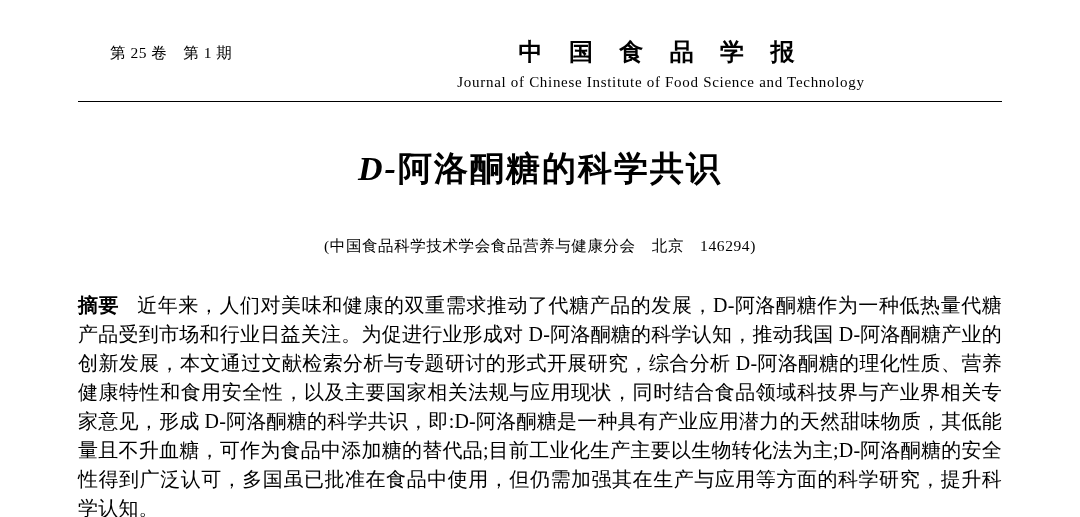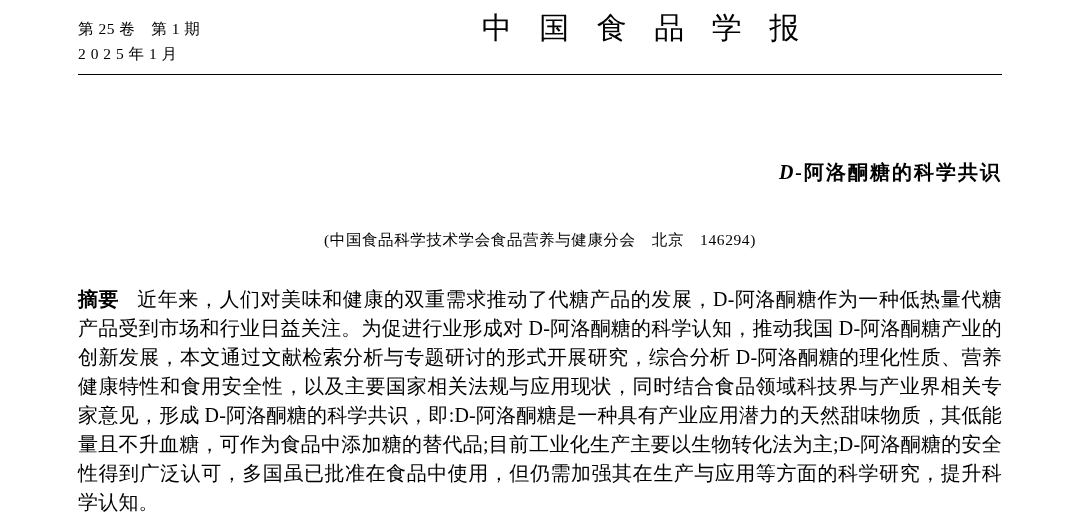--- a/index.html
+++ b/index.html
@@ -20,21 +20,22 @@
     height: 517px;
     box-sizing: border-box;
     padding: 0 78px;
   }
 
   
   .masthead {
     display: flex;
     align-items: flex-start;
     justify-content: space-between;
-    padding-top: 16px;
+    padding-top: 40px;
+    margin-left: 32px;
   }
   .mast-left, .mast-right {
     font-size: 15.5px;
     line-height: 25px;
     white-space: nowrap;
     letter-spacing: 0.5px;
   }
   .mast-left {
     width: 210px;
   }
@@ -43,45 +44,45 @@
     text-align: right;
     font-family: "Liberation Serif", "DejaVu Serif", serif;
     letter-spacing: 1.2px;
   }
   .mast-center {
     flex: 1;
     text-align: center;
     margin-top: -4px;
   }
   .journal-cn {
-    font-size: 30px;
+    font-size: 24px;
     letter-spacing: 9px;
-    font-weight: 400;
+    font-weight: 700;
     line-height: 32px;
     font-family: "DejaVu Serif", "Liberation Serif", serif;
   }
   .journal-en {
     font-size: 15px;
     letter-spacing: 0.7px;
     line-height: 22px;
     margin-top: 3px;
   }
   .rule {
     margin-top: 8px;
     border-top: 1.6px solid #000;
     height: 0;
   }
 
   
   .title {
-    text-align: right;
-    font-size: 20px;
+    text-align: center;
+    font-size: 34px;
     font-weight: 700;
     letter-spacing: 2px;
-    margin-top: 84px;
+    margin-top: 44px;
     font-family: "DejaVu Serif", "Liberation Serif", serif;
   }
   .title .italic-d {
     font-style: italic;
     font-family: "Liberation Serif", "DejaVu Serif", serif;
     font-weight: 700;
   }
   .affiliation {
     text-align: center;
     font-size: 15.5px;
@@ -104,24 +105,24 @@
   }
 </style>
 </head>
 <body>
 
 <div class="page">
 
   <div class="masthead">
     <div class="mast-left">
       <div>第 25 卷　第 1 期</div>
-      <div>2 0 2 5 年 1 月</div>
     </div>
     <div class="mast-center">
       <div class="journal-cn">中 国 食 品 学 报</div>
+      <div class="journal-en">Journal of Chinese Institute of Food Science and Technology</div>
     </div>
   </div>
 
   <div class="rule"></div>
 
   <h1 class="title"><span class="italic-d">D</span><span class="italic-d">-</span><span>阿洛酮糖的科学共识</span></h1>
 
   <div class="affiliation">(中国食品科学技术学会食品营养与健康分会　北京　146294)</div>
 
   <div class="abstract"><span class="label">摘要</span><span>近年来，人们对美味和健康的双重需求推动了代糖产品的发展，D-阿洛酮糖作为一种低热量代糖产品受到市场和行业日益关注。为促进行业形成对 D-阿洛酮糖的科学认知，推动我国 D-阿洛酮糖产业的创新发展，本文通过文献检索分析与专题研讨的形式开展研究，综合分析 D-阿洛酮糖的理化性质、营养健康特性和食用安全性，以及主要国家相关法规与应用现状，同时结合食品领域科技界与产业界相关专家意见，形成 D-阿洛酮糖的科学共识，即:D-阿洛酮糖是一种具有产业应用潜力的天然甜味物质，其低能量且不升血糖，可作为食品中添加糖的替代品;目前工业化生产主要以生物转化法为主;D-阿洛酮糖的安全性得到广泛认可，多国虽已批准在食品中使用，但仍需加强其在生产与应用等方面的科学研究，提升科学认知。</span></div>

